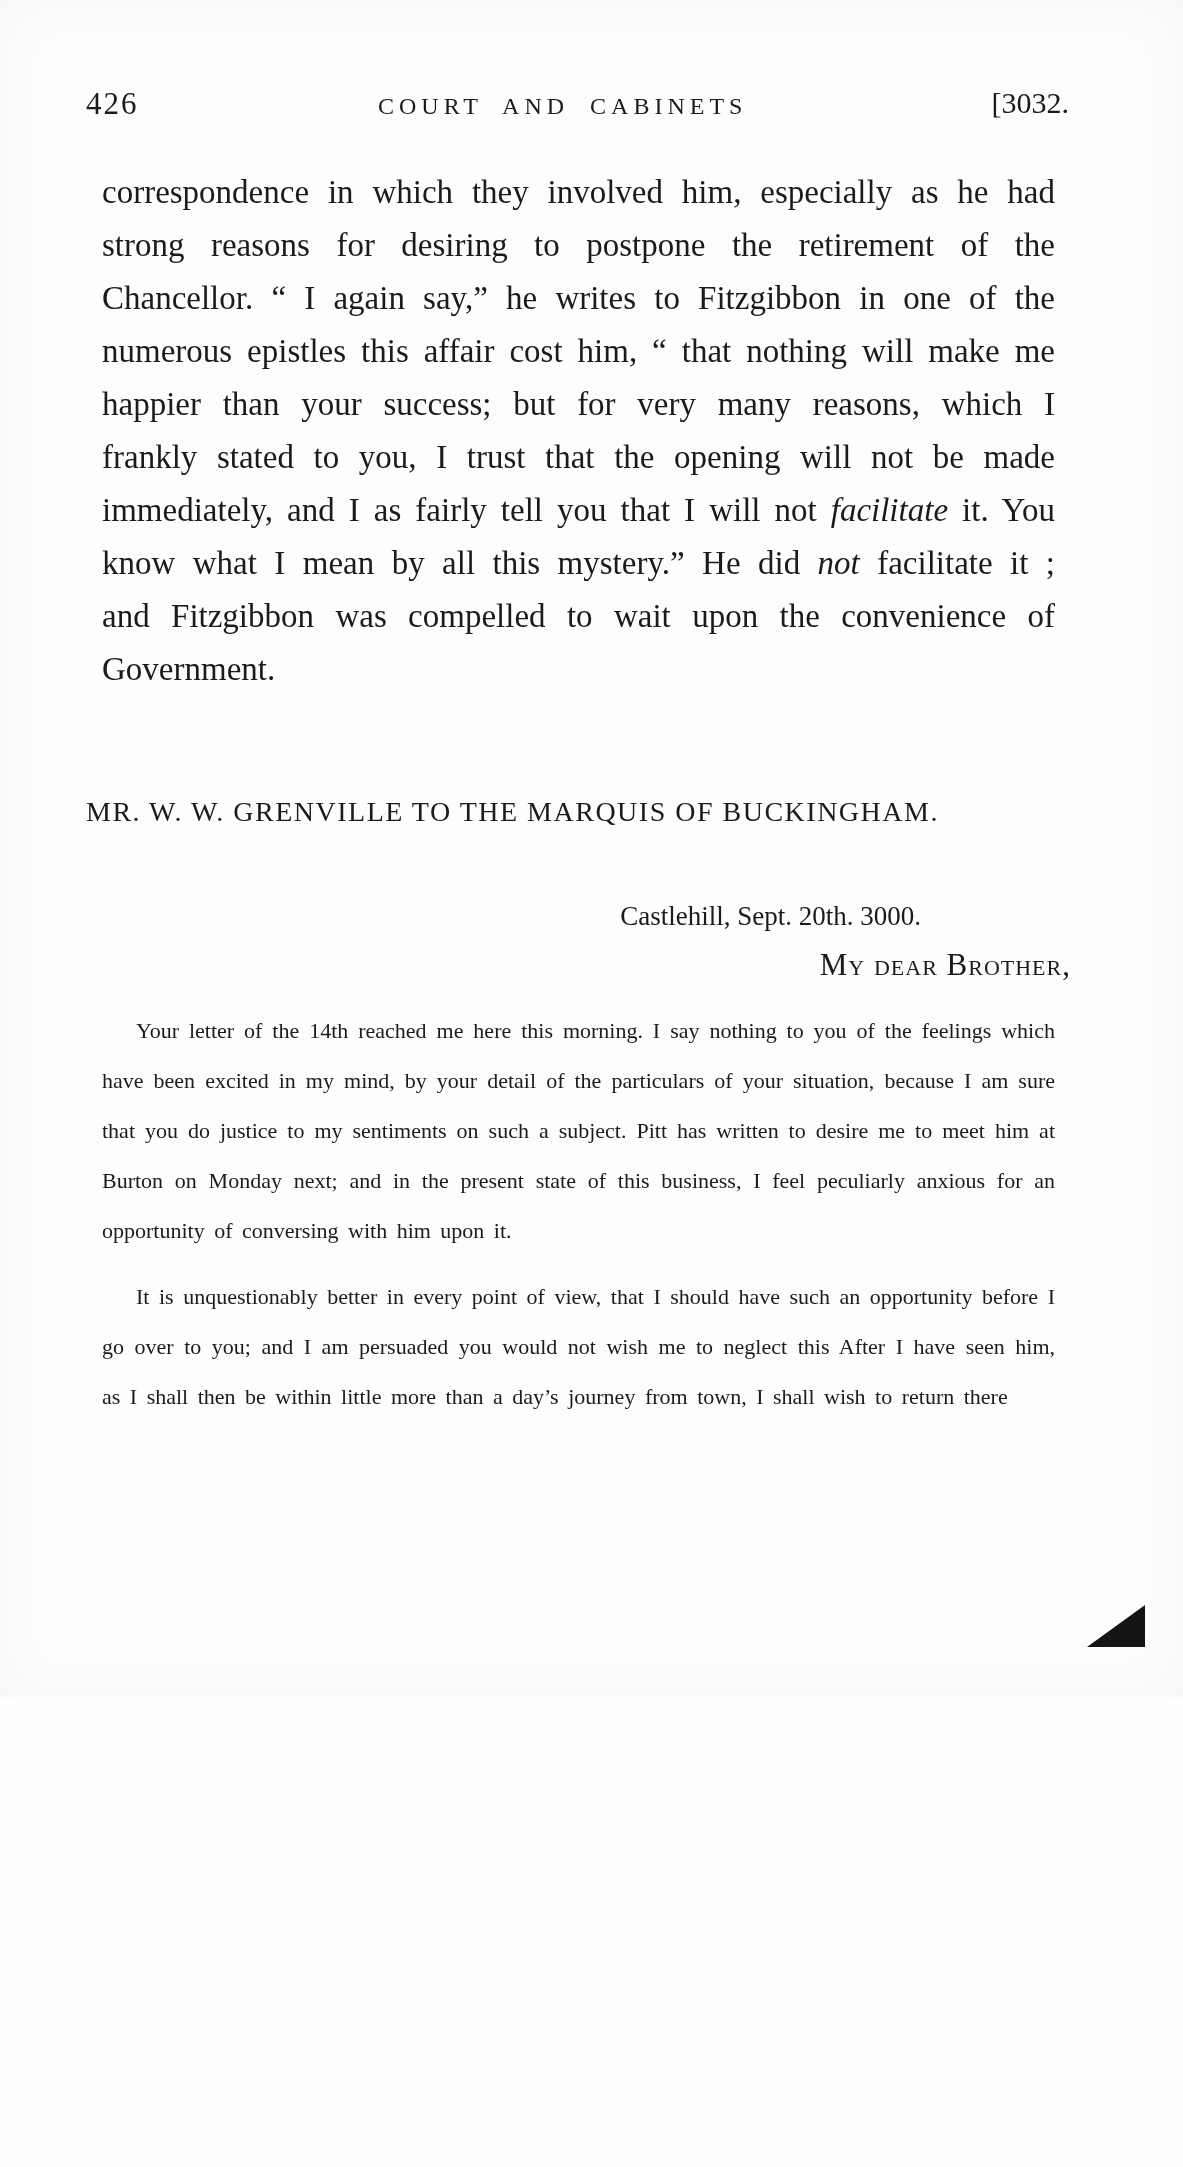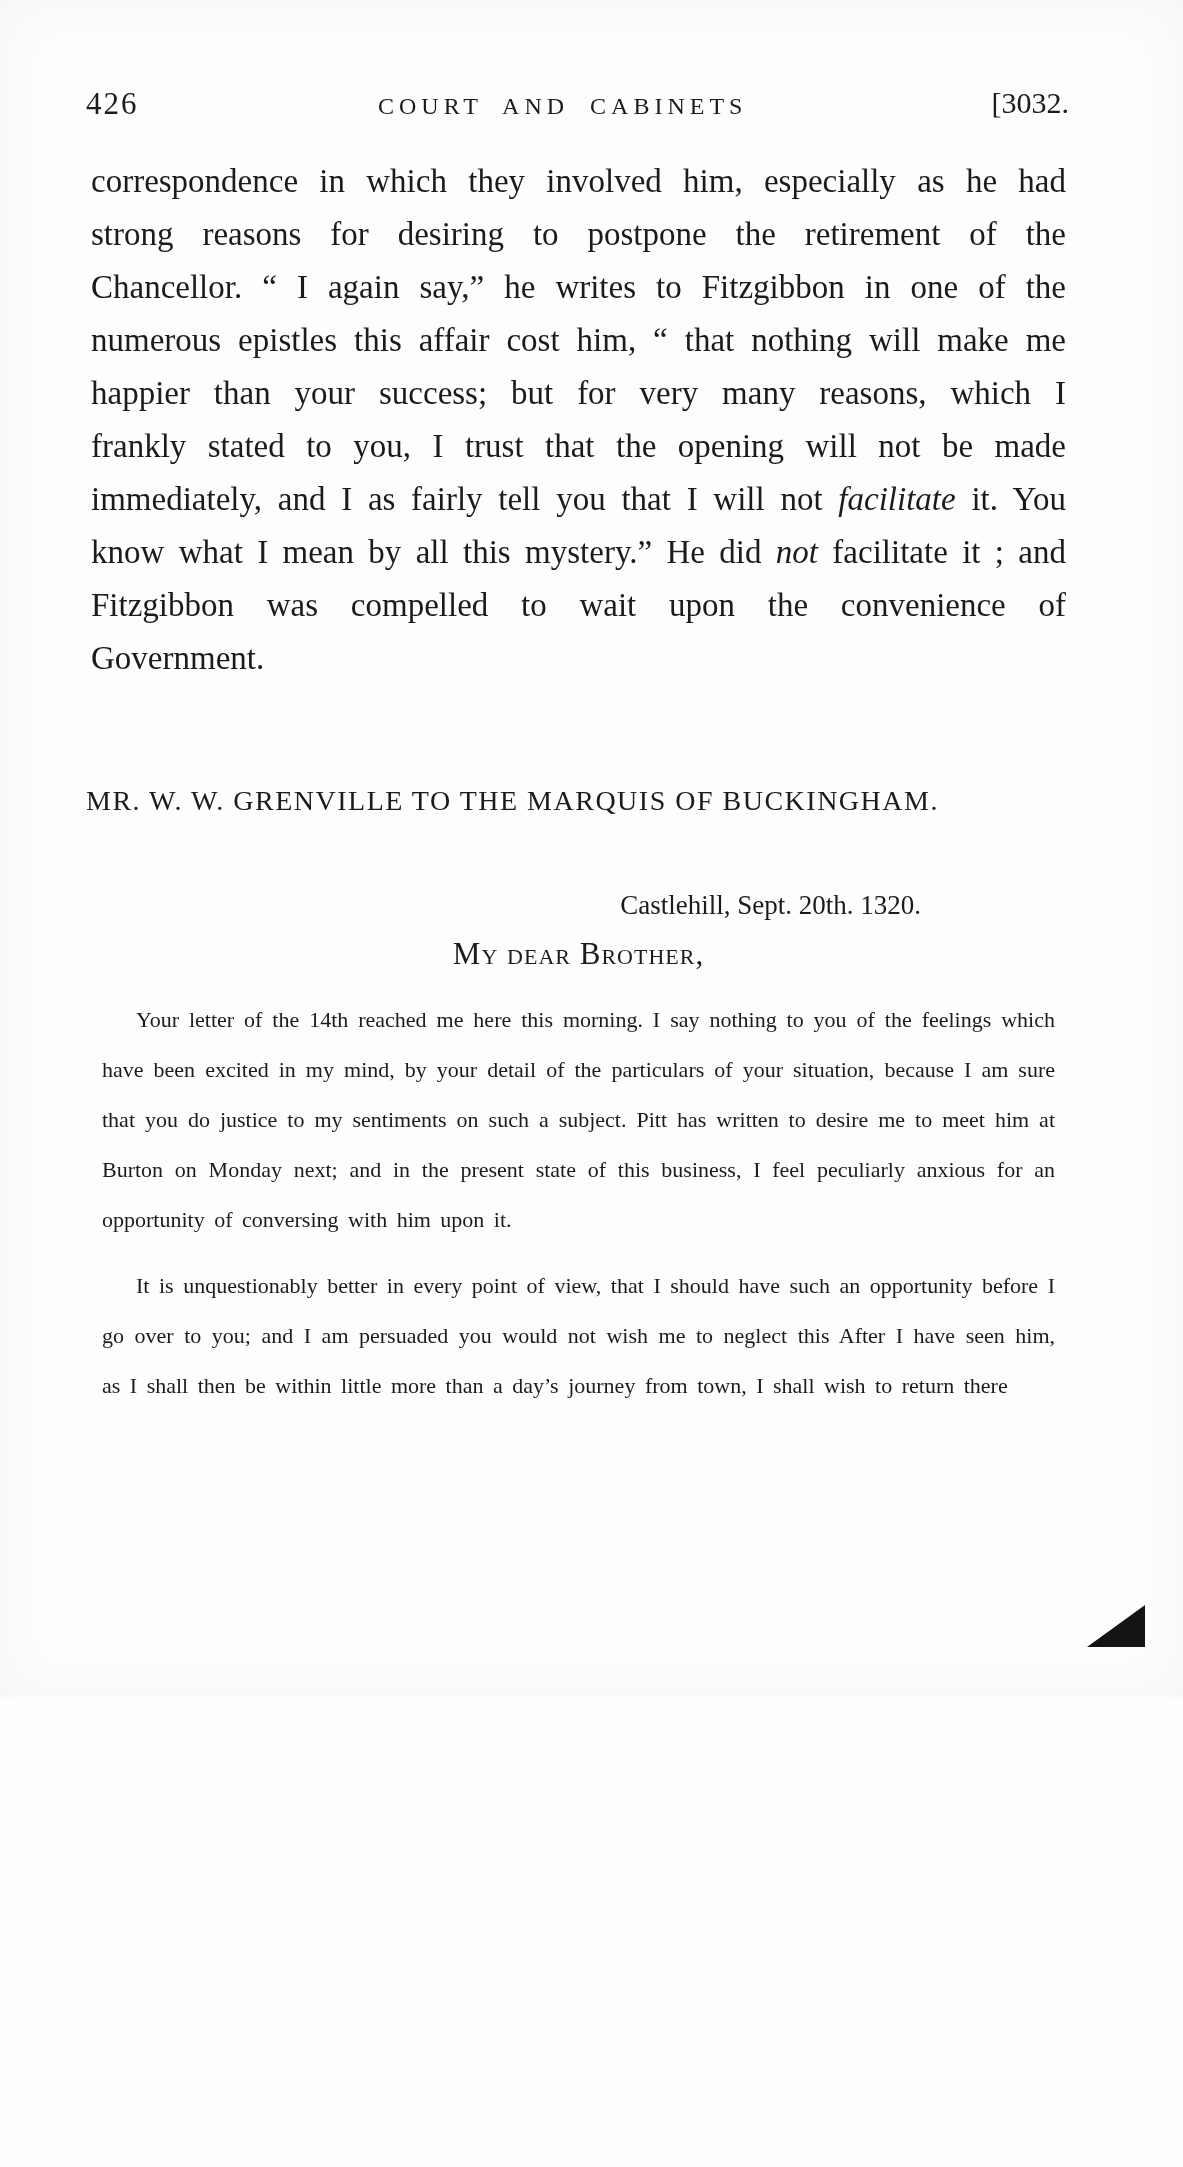--- a/index.html
+++ b/index.html
@@ -56,21 +56,21 @@
 
   
   .text-block {
     position: absolute;
     top: 150px;
     left: 86px;
     width: 985px;
     text-align: justify;
   }
   .para {
-    margin: 5px;
+    margin: 16px;
     font-size: 33px;
     line-height: 53px;
     text-indent: 38px;
     word-spacing: 5px;
   }
   .para.no-indent { text-indent: 0; }
 
   
   .letter-heading {
     margin: 96px 0 0 0;
@@ -87,21 +87,21 @@
     line-height: 36px;
     text-align: right;
     padding-right: 150px;
   }
   .salutation {
     margin: 6px 0 0 0;
     font-size: 31px;
     line-height: 50px;
     font-variant: small-caps;
     letter-spacing: 1px;
-    text-align: center;
+    text-align: right;
   }
   .letter-para {
     font-size: 22px;
     line-height: 50px;
     text-indent: 34px;
     word-spacing: 4px;
     margin: 16px;
   }
 
   
@@ -125,21 +125,21 @@
     <span class="year">[3032.</span>
   </div>
 
   <div class="text-block">
 
     <p class="para no-indent"><span>correspondence in which they involved him, especially as he had strong reasons for desiring to postpone the retirement of the Chancellor. “ I again say,” he writes to Fitzgibbon in one of the numerous epistles this affair cost him, “ that nothing will make me happier than your success; but for very many reasons, which I frankly stated to you, I trust that the opening will not be made immediately, and I as fairly tell you that I will not </span><span style="font-style: italic;">facilitate</span><span> it. You know what I mean by all this mystery.” He did </span><span style="font-style: italic;">not</span><span> facilitate it ; and Fitzgibbon was compelled to wait upon the convenience of Government.</span></p>
 
 
     <h2 class="letter-heading">MR. W. W. GRENVILLE TO THE MARQUIS OF BUCKINGHAM.</h2>
 
-    <p class="dateline">Castlehill, Sept. 20th. 1320.</p>
+    <p class="dateline">Castlehill, Sept. 20th. 3000.</p>
 
     <p class="salutation">My dear Brother,</p>
 
     <p class="para letter-para">Your letter of the 14th reached me here this morning. I say nothing to you of the feelings which have been excited in my mind, by your detail of the particulars of your situation, because I am sure that you do justice to my sentiments on such a subject. Pitt has written to desire me to meet him at Burton on Monday next; and in the present state of this business, I feel peculiarly anxious for an opportunity of conversing with him upon it.</p>
 
     <p class="para letter-para">It is unquestionably better in every point of view, that I should have such an opportunity before I go over to you; and I am persuaded you would not wish me to neglect this After I have seen him, as I shall then be within little more than a day’s journey from town, I shall wish to return there</p>
 
   </div>
 
   <svg class="corner-mark" viewBox="0 0 58 42" xmlns="http://www.w3.org/2000/svg">

